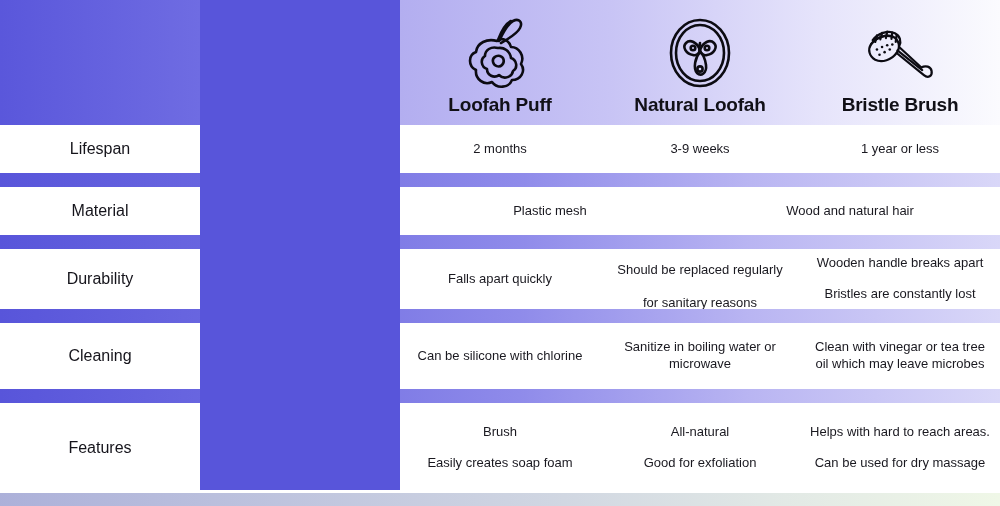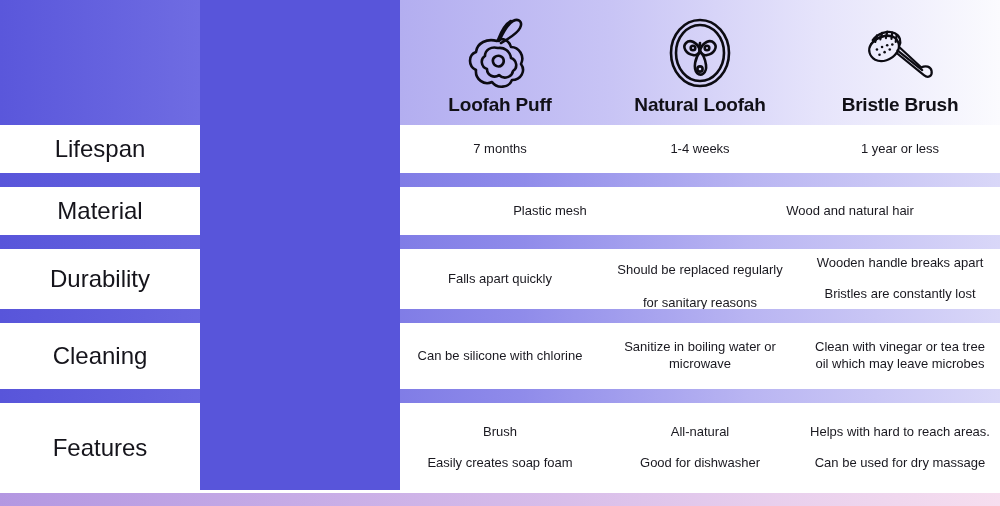--- a/index.html
+++ b/index.html
@@ -11,21 +11,21 @@
     width: 1000px;
     height: 506px;
     font-family: "Liberation Sans", sans-serif;
     overflow: hidden;
   }
 
   .comparison {
     position: relative;
     width: 1000px;
     height: 506px;
-    background: #ec4899;
+    background: #bef264;
   }
 
   
   .header-row {
     position: absolute;
     left: 0; top: 0;
     width: 1000px;
     height: 125px;
   }
   .header-left {
@@ -119,21 +119,21 @@
     background: linear-gradient(to right, #a9a5ee 0%, #bcb9f3 25%, #d3d1f8 55%, #e8e7fc 78%, #f8f8fe 100%);
     opacity: 0.85;
   }
 
   .cell-label {
     width: 200px;
     flex: 0 0 200px;
     display: flex;
     align-items: center;
     justify-content: center;
-    font-size: 24px;
+    font-size: 16px;
     color: #15141b;
     font-weight: normal;
     box-sizing: border-box;
   }
   .cell-feature {
     width: 200px;
     flex: 0 0 200px;
     display: flex;
     flex-direction: column;
     align-items: center;
@@ -312,24 +312,24 @@
   <div class="feature-column"></div>
 
   <div class="rows">
 
     <div class="row row-lifespan">
       <div class="cell-label">Lifespan</div>
       <div class="cell-feature">
         <div class="line">5-10 years</div>
       </div>
       <div class="cell-product">
-        <div class="line">7 months</div>
-      </div>
-      <div class="cell-product">
-        <div class="line">1-4 weeks</div>
+        <div class="line">2 months</div>
+      </div>
+      <div class="cell-product">
+        <div class="line">3-9 weeks</div>
       </div>
       <div class="cell-product">
         <div class="line">1 year or less</div>
       </div>
     </div>
     <div class="sep"></div>
 
     <div class="row row-material">
       <div class="cell-label">Material</div>
       <div class="cell-feature">
@@ -390,21 +390,21 @@
         <div class="line">Soap lasts up to 5x longer</div>
         <div class="line">Dedicated bristle side</div>
         <div class="line">Quick-drying</div>
       </div>
       <div class="cell-product">
         <div class="line">Brush</div>
         <div class="line">Easily creates soap foam</div>
       </div>
       <div class="cell-product">
         <div class="line">All-natural</div>
-        <div class="line">Good for dishwasher</div>
+        <div class="line">Good for exfoliation</div>
       </div>
       <div class="cell-product">
         <div class="line">Helps with hard to reach areas.</div>
         <div class="line">Can be used for dry massage</div>
       </div>
     </div>
     <div class="sep sep-last"></div>
 
   </div>
 </div>

